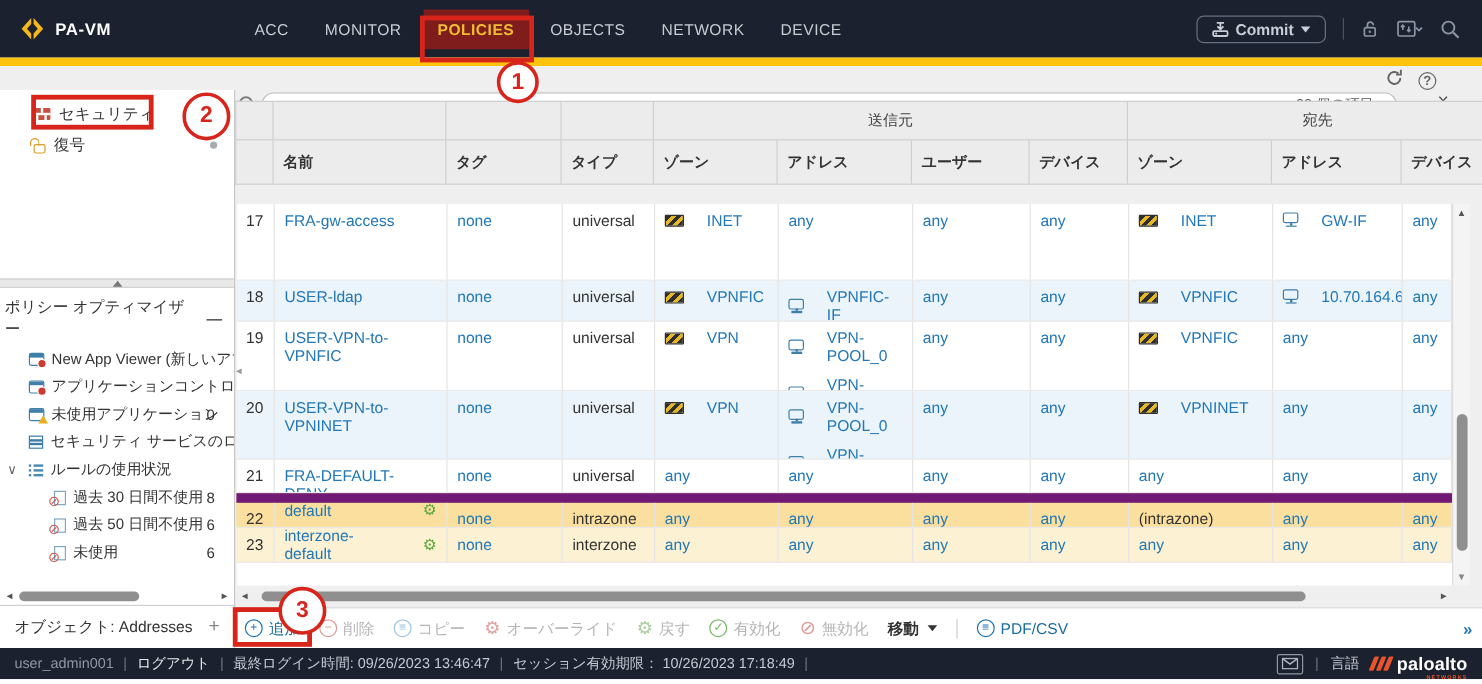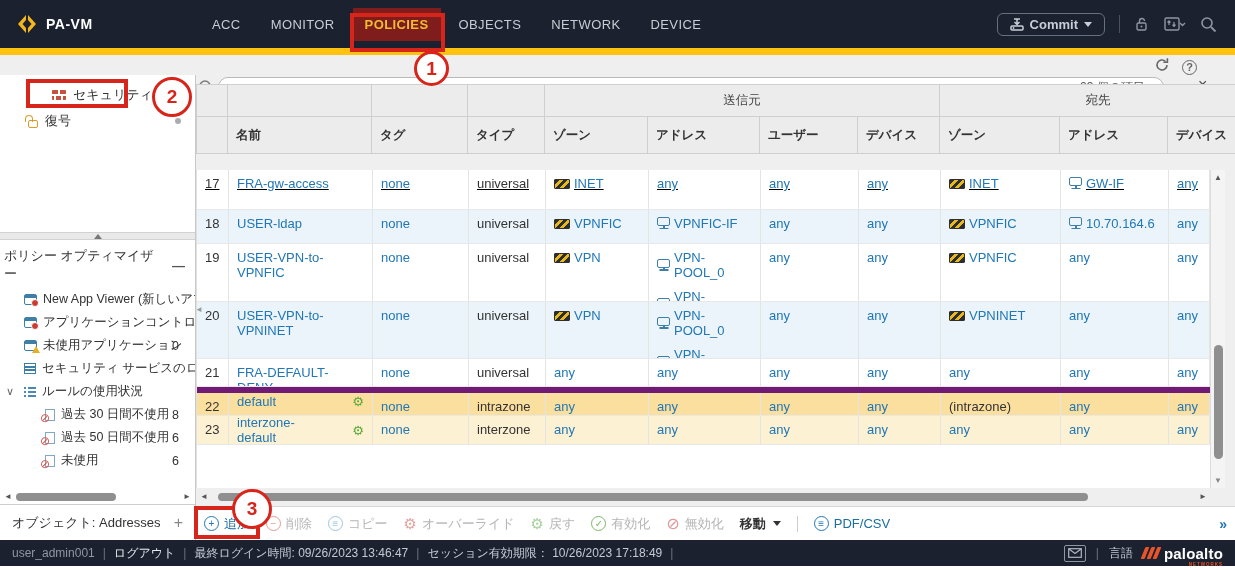--- a/index.html
+++ b/index.html
@@ -105,24 +105,24 @@
   .tier2 > div { border-right:1px solid #cfcfcf; border-bottom:1px solid #cfcfcf; display:flex; align-items:center;
                  padding:0 8px; font-size:12.5px; font-weight:bold; color:#333; }
   .tier2 > div:first-child { border-left:1px solid #cfcfcf; }
 
   .tbody { position:absolute; left:0; top:95px; width:1014px; height:318px; background:#fff;
            border-left:1px solid #e0e0e0; }
   .t-row > div { border-right:1px solid #e4e4e4; padding:6px 8px; font-size:13px; color:#333;
                  display:flex; flex-direction:column; align-items:flex-start; gap:9px; overflow:hidden; }
   .t-row { border-bottom:1px solid #e8e8e8; }
   .t-row.alt { background:#eaf4fa; }
-  .t-row.hl1 { background:#fbdf9e; border-top:6px solid #701a75; }
+  .t-row.hl1 { background:#fbdf9e; border-top:8px solid #701a75; }
   .t-row.hl2 { background:#fdf1d3; }
   .lnk { color:#2277b6; }
-  .cellline { display:flex; align-items:center; gap:4px; }
+  .cellline { display:flex; align-items:center; gap:19px; }
   .ic-zone { width:16px; height:10px; border-radius:1px; flex:0 0 auto;
              background:repeating-linear-gradient(135deg,#2e2e2e 0 3px,#e8b821 3px 6px);
              border:1px solid #2e2e2e; }
   .ic-host { width:13px; height:9px; border:1.5px solid #3e7fa8; border-radius:2px; position:relative;
              margin-bottom:4px; flex:0 0 auto; }
   .ic-host::after { content:""; position:absolute; left:50%; transform:translateX(-50%); bottom:-4px;
              width:9px; height:1.5px; background:#3e7fa8; }
   .ic-host::before { content:""; position:absolute; left:50%; transform:translateX(-50%); bottom:-2.5px;
              width:2px; height:2px; background:#3e7fa8; }
   .gear { color:#5ba83c; font-size:13px; margin-left:14px; }
@@ -240,21 +240,21 @@
       <svg width="16" height="16" viewBox="0 0 16 16">
         <path d="M13 8 a5 5 0 1 1 -1.6 -3.7" fill="none" stroke="#666" stroke-width="1.6"></path>
         <path d="M13.4 1.2 v4 h-4" fill="none" stroke="#666" stroke-width="1.6"></path>
       </svg>
     </span>
     <span class="help-ic">?</span>
   </div>
 
   <aside class="sidebar">
     <div class="side-top">
-      <div class="side-item" style="margin-top:7px;margin-left:24px;">
+      <div class="side-item" style="margin-top:7px;">
         <span class="ic-brick"></span>
         <span>セキュリティ</span>
         <span class="side-dot"></span>
       </div>
       <div class="side-item">
         <span class="ic-lock-open"></span>
         <span>復号</span>
         <span class="side-dot"></span>
       </div>
     </div>
@@ -353,21 +353,21 @@
         <div>ユーザー</div>
         <div>デバイス</div>
         <div>ゾーン</div>
         <div>アドレス</div>
         <div>デバイス</div>
       </div>
     </div>
 
     <div class="tbody">
 
-      <div class="cols t-row" style="height:40px;text-decoration:underline;">
+      <div class="cols t-row" style="height:64px;">
         <div>
             <span>17</span>
           </div>
         <div>
             <span class="lnk">FRA-gw-access</span>
           </div>
         <div>
             <span class="lnk">none</span>
           </div>
         <div>

